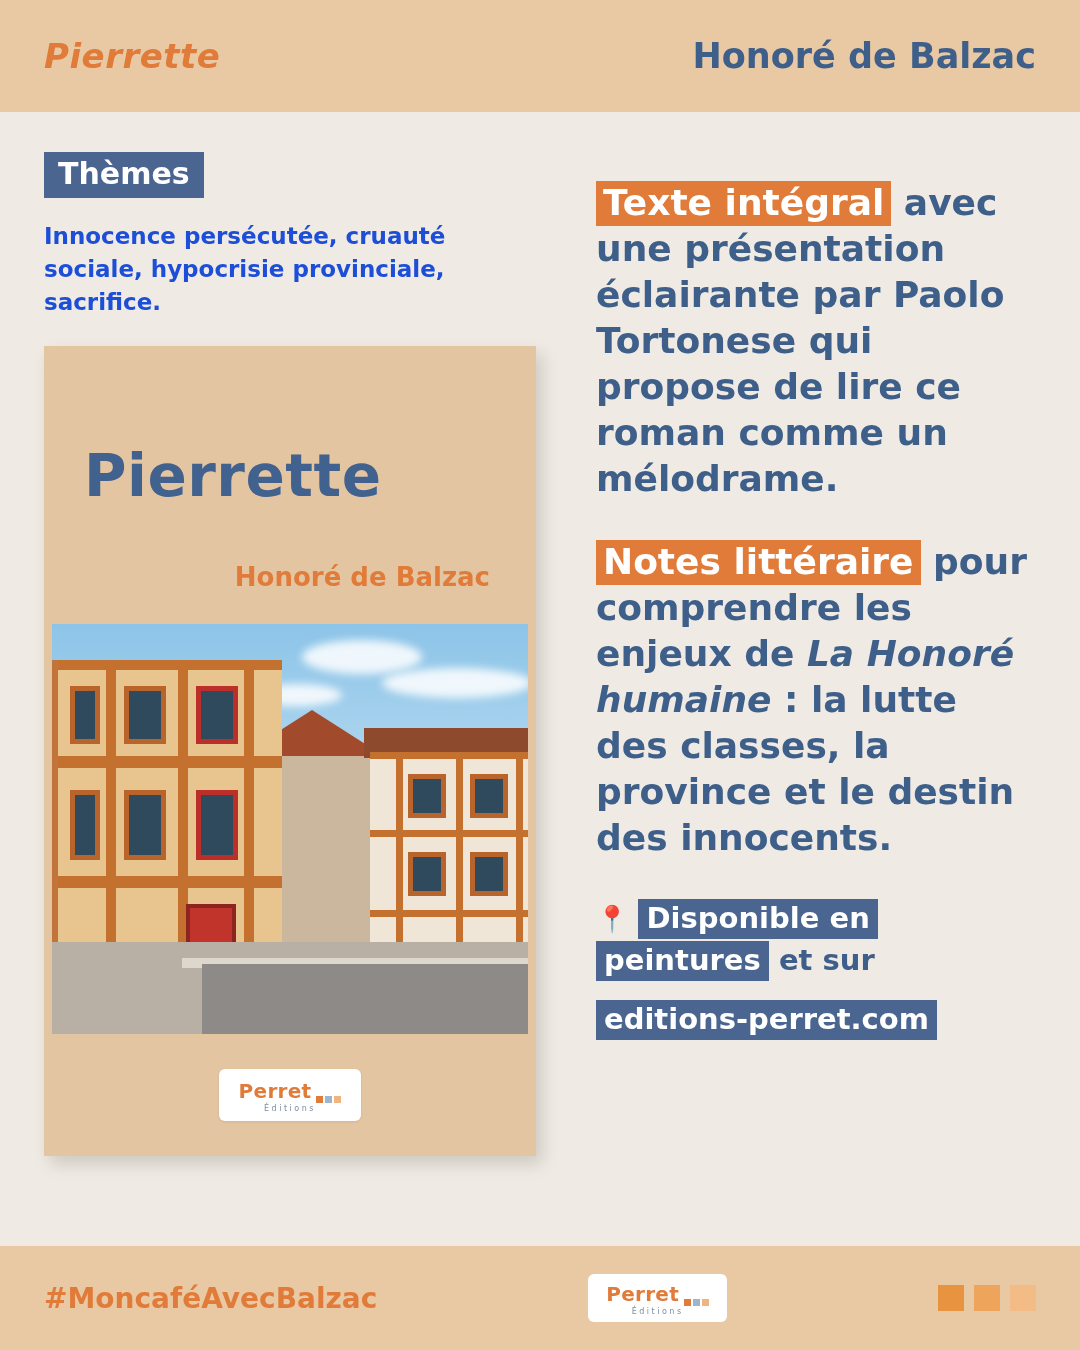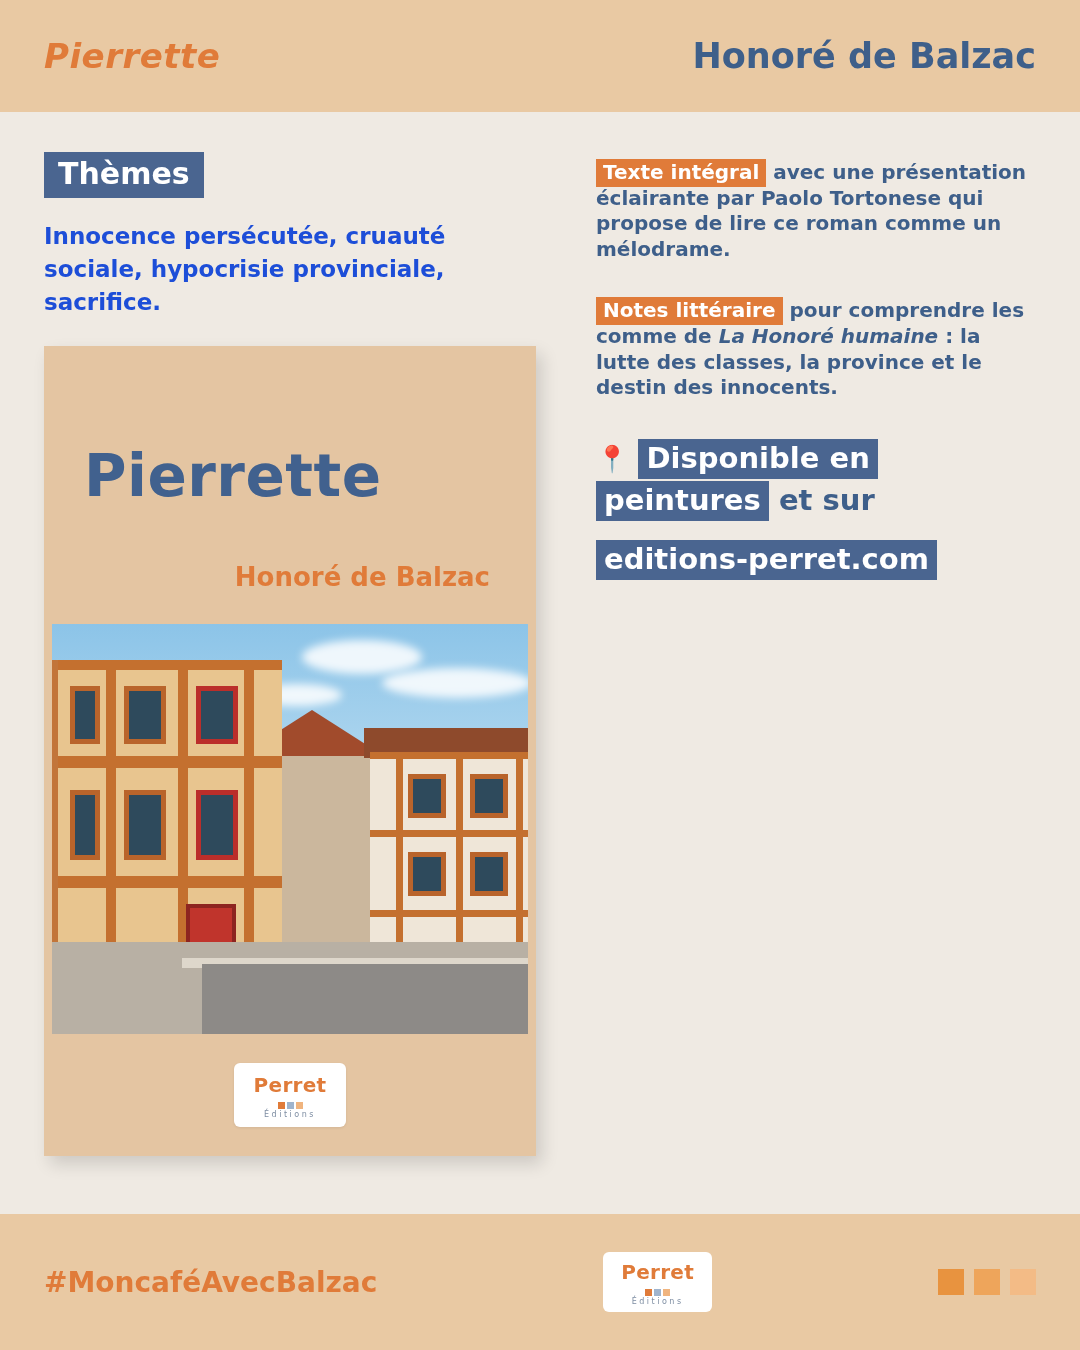--- a/index.html
+++ b/index.html
@@ -196,45 +196,45 @@
     padding: 10px 20px 8px 20px;
     text-align: center;
     box-shadow: 0 1px 3px rgba(0,0,0,.08);
   }
   .logo-name {
     font-size: 20px;
     font-weight: bold;
     color: #e07b39;
     letter-spacing: .3px;
     display: flex;
-    align-items: center;
+    align-items: flex-end;
     justify-content: center;
     gap: 5px;
-    flex-direction: column;
   }
   .logo-squares { display: inline-flex; gap: 2px; }
   .logo-squares i {
     width: 7px; height: 7px; display: block; background: #e07b39;
   }
   .logo-squares i:nth-child(2) { background: #9fb4cd; }
   .logo-squares i:nth-child(3) { background: #f0b47e; }
   .logo-sub {
     font-size: 8px;
     letter-spacing: 2.5px;
     color: #7e8ea3;
     margin-top: 1px;
   }
 
   
   .para {
-    font-size: 20px;
+    font-size: 36px;
     line-height: 1.28;
     color: #3e5f8a;
     font-weight: bold;
     margin-bottom: 36px;
+    margin-top: 20px;
   }
   .hl {
     background: #e07b39;
     color: #ffffff;
     padding: 1px 7px 3px 7px;
     box-decoration-break: clone;
     -webkit-box-decoration-break: clone;
   }
   .para .reg { font-weight: bold; }
   .italic { font-style: italic; }
@@ -251,21 +251,21 @@
     background: #4a6590;
     color: #ffffff;
     padding: 2px 8px 4px 8px;
     box-decoration-break: clone;
     -webkit-box-decoration-break: clone;
   }
   .site-line { margin-top: 17px; }
 
   
   .footer {
-    height: 136px;
+    height: 104px;
     background: #e9c9a3;
     display: flex;
     align-items: center;
     justify-content: space-between;
     padding: 0 44px;
     flex: 0 0 auto;
   }
   .hashtag {
     font-size: 28px;
     font-weight: bold;
@@ -370,21 +370,21 @@
       </div>
     </div>
 
     <div class="col-right">
 
       <p class="para">
         <span class="hl">Texte intégral</span><span class="reg"> avec une présentation éclairante par Paolo Tortonese qui propose de lire ce roman comme un mélodrame.</span>
       </p>
 
       <p class="para">
-        <span class="hl">Notes littéraire</span><span class="reg"> pour comprendre les comme de </span><span class="italic">La Honoré humaine</span><span class="reg"> : la lutte des classes, la province et le destin des innocents.</span>
+        <span class="hl">Notes littéraire</span><span class="reg"> pour comprendre les enjeux de </span><span class="italic">La Honoré humaine</span><span class="reg"> : la lutte des classes, la province et le destin des innocents.</span>
       </p>
 
 
       <div class="avail">
         <span class="pin">📍</span>
         <span class="hl-blue">Disponible en peintures</span>
         <span>et sur</span>
         <div class="site-line">
           <span class="hl-blue">editions-perret.com</span>
         </div>

